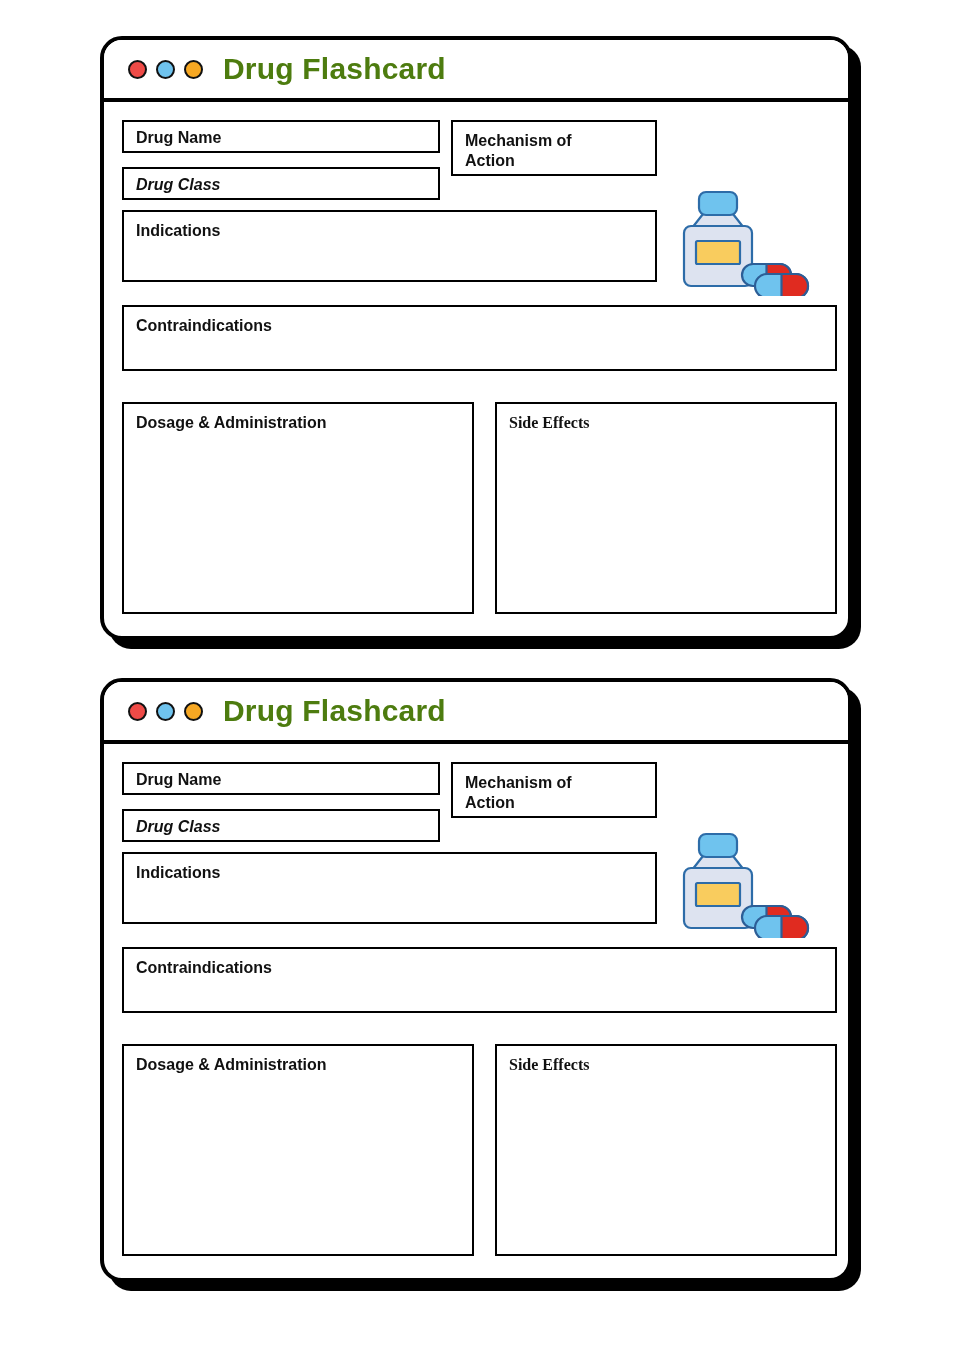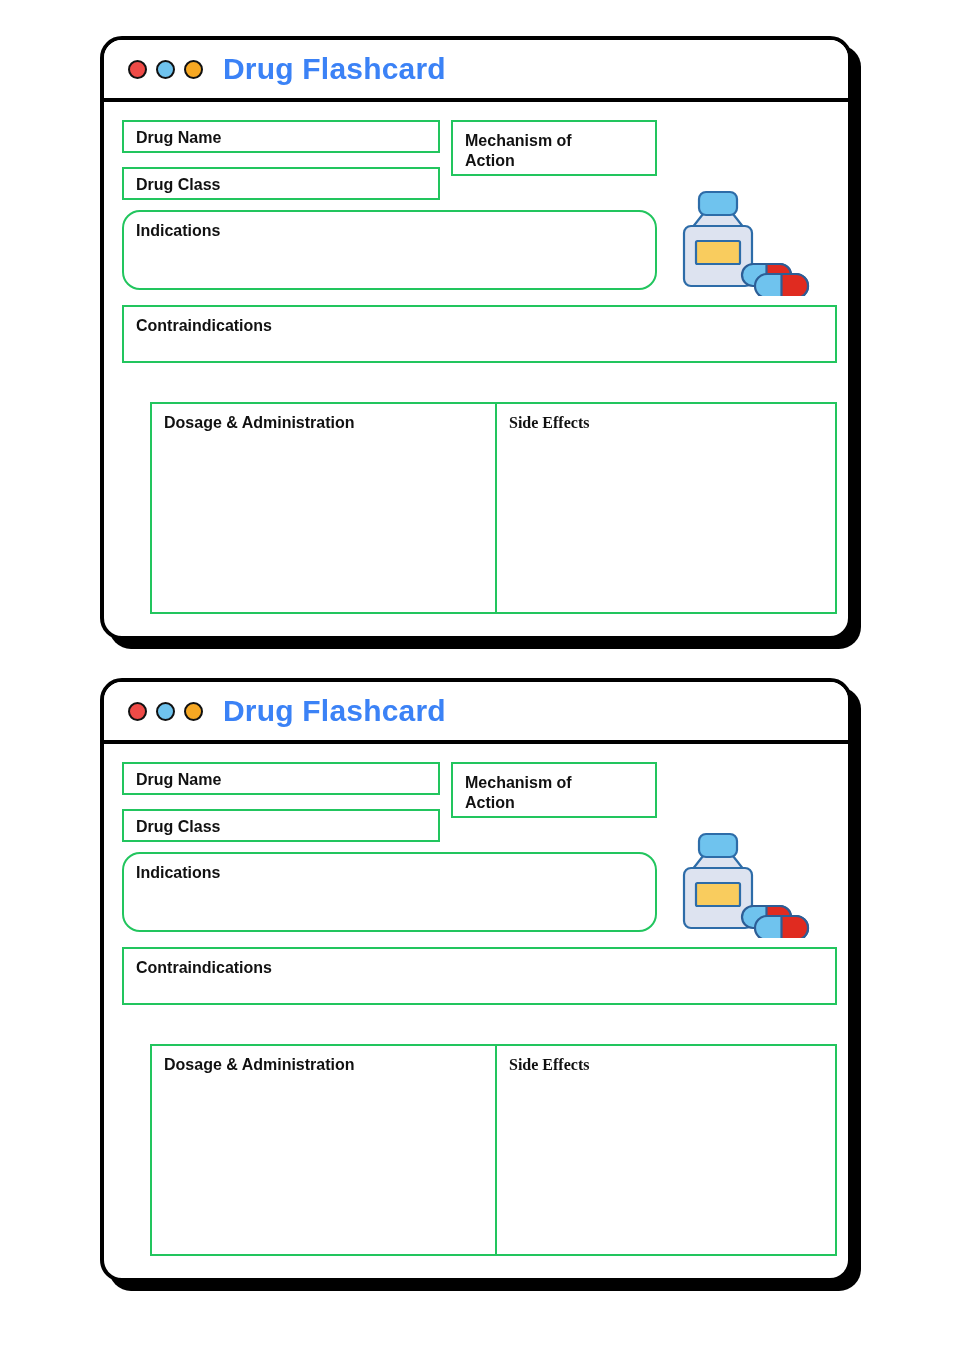--- a/index.html
+++ b/index.html
@@ -69,56 +69,56 @@
     border: 2px solid #111111;
     box-sizing: border-box;
   }
   .dot--red    { background: #EF4B47; }
   .dot--blue   { background: #6FC3EE; }
   .dot--yellow { background: #F7A823; }
 
   .card-title {
     font-size: 30px;
     font-weight: bold;
-    color: #3b82f6;
+    color: #4d7c0f;
     letter-spacing: 0.2px;
     white-space: nowrap;
   }
 
   
   .card-body {
     position: relative;
     box-sizing: border-box;
     padding: 18px 22px 20px 18px;
     height: calc(100% - 62px);
   }
 
   .field {
     box-sizing: border-box;
     background: #ffffff;
-    border: 2px solid #22c55e;
+    border: 2px solid #000000;
     position: absolute;
   }
   .field-label {
     display: block;
     font-size: 16px;
     font-weight: bold;
     color: #111111;
     line-height: 1.22;
     padding: 9px 0 0 12px;
     white-space: pre-line;
   }
 
   
   .f-drugname      { left: 18px;  top: 18px;  width: 318px; height: 33px; }
-  .f-drugclass     { left: 18px;  top: 65px;  width: 318px; height: 33px; }
+  .f-drugclass     { left: 18px;  top: 65px;  width: 318px; height: 33px; font-style: italic; }
   .f-moa           { left: 347px; top: 18px;  width: 206px; height: 56px; }
-  .f-indications   { left: 18px;  top: 108px; width: 535px; height: 80px; border-radius: 18px; }
-  .f-contra        { left: 18px;  top: 203px; width: 715px; height: 58px; }
-  .f-dosage        { left: 18px;  top: 300px; width: 352px; height: 212px; margin-left: 28px; }
+  .f-indications   { left: 18px;  top: 108px; width: 535px; height: 72px; }
+  .f-contra        { left: 18px;  top: 203px; width: 715px; height: 66px; }
+  .f-dosage        { left: 18px;  top: 300px; width: 352px; height: 212px; }
   .f-sideeffects   { left: 391px; top: 300px; width: 342px; height: 212px; font-family: Liberation Serif, serif; }
 
   .f-drugname .field-label,
   .f-drugclass .field-label { padding-top: 6px; }
 
   
   .illustration {
     position: absolute;
     left: 566px;
     top: 82px;

